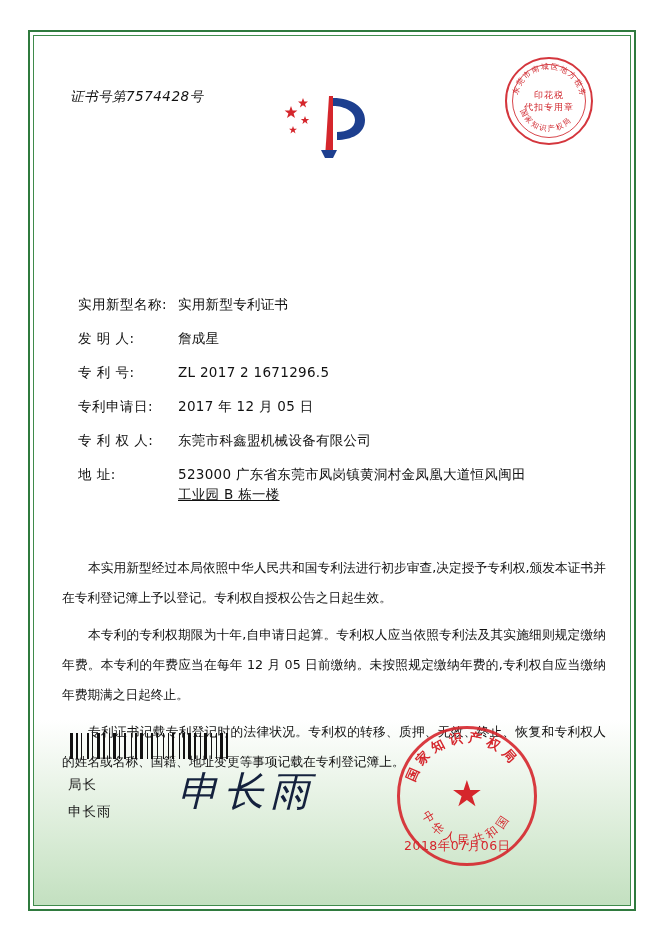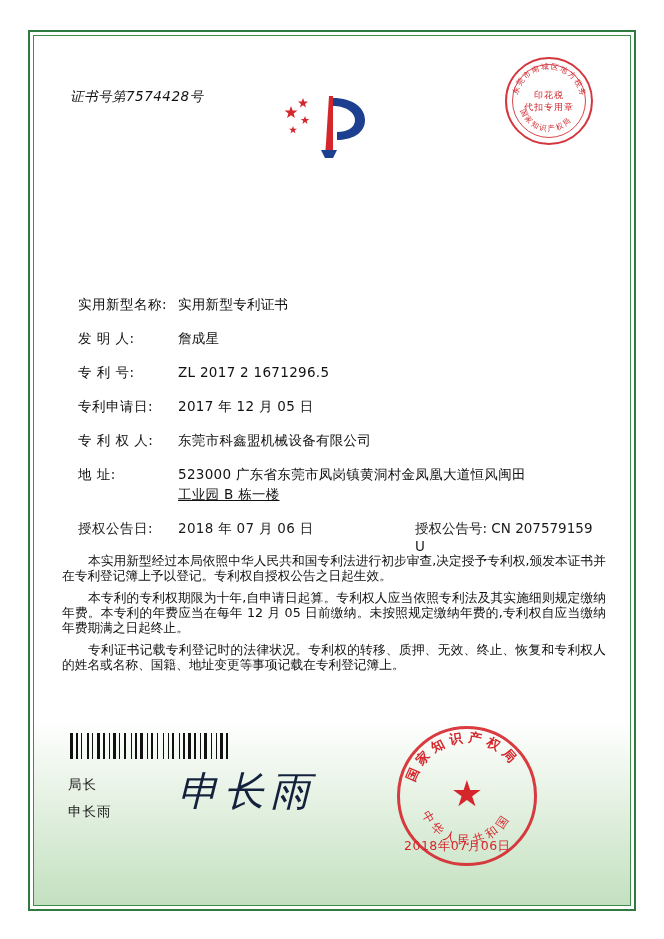--- a/index.html
+++ b/index.html
@@ -184,21 +184,21 @@
     top: 0;
   }
 
   
   .body-text {
     position: absolute;
     left: 62px;
     right: 58px;
     top: 553px;
     font-size: 12.7px;
-    line-height: 15px;
+    line-height: 30px;
     color: #111;
     text-align: justify;
   }
   .body-text p {
     margin: 0 0 7px 0;
     text-indent: 26px;
   }
 
   
   .barcode {
@@ -363,28 +363,20 @@
         <span class="field-label">专 利 权 人:</span>
         <span class="field-value">东莞市科鑫盟机械设备有限公司</span>
       </div>
 
       <div class="field-row tall">
         <span class="field-label">地      址:</span>
         <span class="field-value">523000  广东省东莞市凤岗镇黄洞村金凤凰大道恒风闽田</span>
         <span class="field-value2">工业园 B 栋一楼</span>
       </div>
 
-      <div class="announce-row">
-        <span class="field-label">授权公告日:</span>
-        <span class="field-value">2018 年 07 月 06 日</span>
-        <span class="announce-right">
-          <span>授权公告号:</span>
-          <span>CN 207579159 U</span>
-        </span>
-      </div>
 
     </div>
 
     <div class="body-text">
       <p>本实用新型经过本局依照中华人民共和国专利法进行初步审查,决定授予专利权,颁发本证书并在专利登记簿上予以登记。专利权自授权公告之日起生效。</p>
       <p>本专利的专利权期限为十年,自申请日起算。专利权人应当依照专利法及其实施细则规定缴纳年费。本专利的年费应当在每年 12 月 05 日前缴纳。未按照规定缴纳年费的,专利权自应当缴纳年费期满之日起终止。</p>
       <p>专利证书记载专利登记时的法律状况。专利权的转移、质押、无效、终止、恢复和专利权人的姓名或名称、国籍、地址变更等事项记载在专利登记簿上。</p>
     </div>
 
     <div class="barcode" id="barcode"><i style="width:3px"></i><i style="width:1px;background:transparent"></i><i style="width:2px"></i><i style="width:1px;background:transparent"></i><i style="width:1px"></i><i style="width:3px;background:transparent"></i><i style="width:2px"></i><i style="width:1px;background:transparent"></i><i style="width:1px"></i><i style="width:2px;background:transparent"></i><i style="width:3px"></i><i style="width:1px;background:transparent"></i><i style="width:2px"></i><i style="width:2px;background:transparent"></i><i style="width:1px"></i><i style="width:1px;background:transparent"></i><i style="width:3px"></i><i style="width:1px;background:transparent"></i><i style="width:1px"></i><i style="width:2px;background:transparent"></i><i style="width:2px"></i><i style="width:3px;background:transparent"></i><i style="width:1px"></i><i style="width:1px;background:transparent"></i><i style="width:2px"></i><i style="width:1px;background:transparent"></i><i style="width:3px"></i><i style="width:2px;background:transparent"></i><i style="width:1px"></i><i style="width:1px;background:transparent"></i><i style="width:2px"></i><i style="width:2px;background:transparent"></i><i style="width:1px"></i><i style="width:3px;background:transparent"></i><i style="width:1px"></i><i style="width:2px;background:transparent"></i><i style="width:1px"></i><i style="width:1px;background:transparent"></i><i style="width:2px"></i><i style="width:3px;background:transparent"></i><i style="width:1px"></i><i style="width:1px;background:transparent"></i><i style="width:2px"></i><i style="width:1px;background:transparent"></i><i style="width:3px"></i><i style="width:1px;background:transparent"></i><i style="width:2px"></i><i style="width:2px;background:transparent"></i><i style="width:1px"></i><i style="width:1px;background:transparent"></i><i style="width:3px"></i><i style="width:2px;background:transparent"></i><i style="width:1px"></i><i style="width:2px;background:transparent"></i><i style="width:1px"></i><i style="width:1px;background:transparent"></i><i style="width:3px"></i><i style="width:1px;background:transparent"></i><i style="width:2px"></i><i style="width:1px;background:transparent"></i></div>

